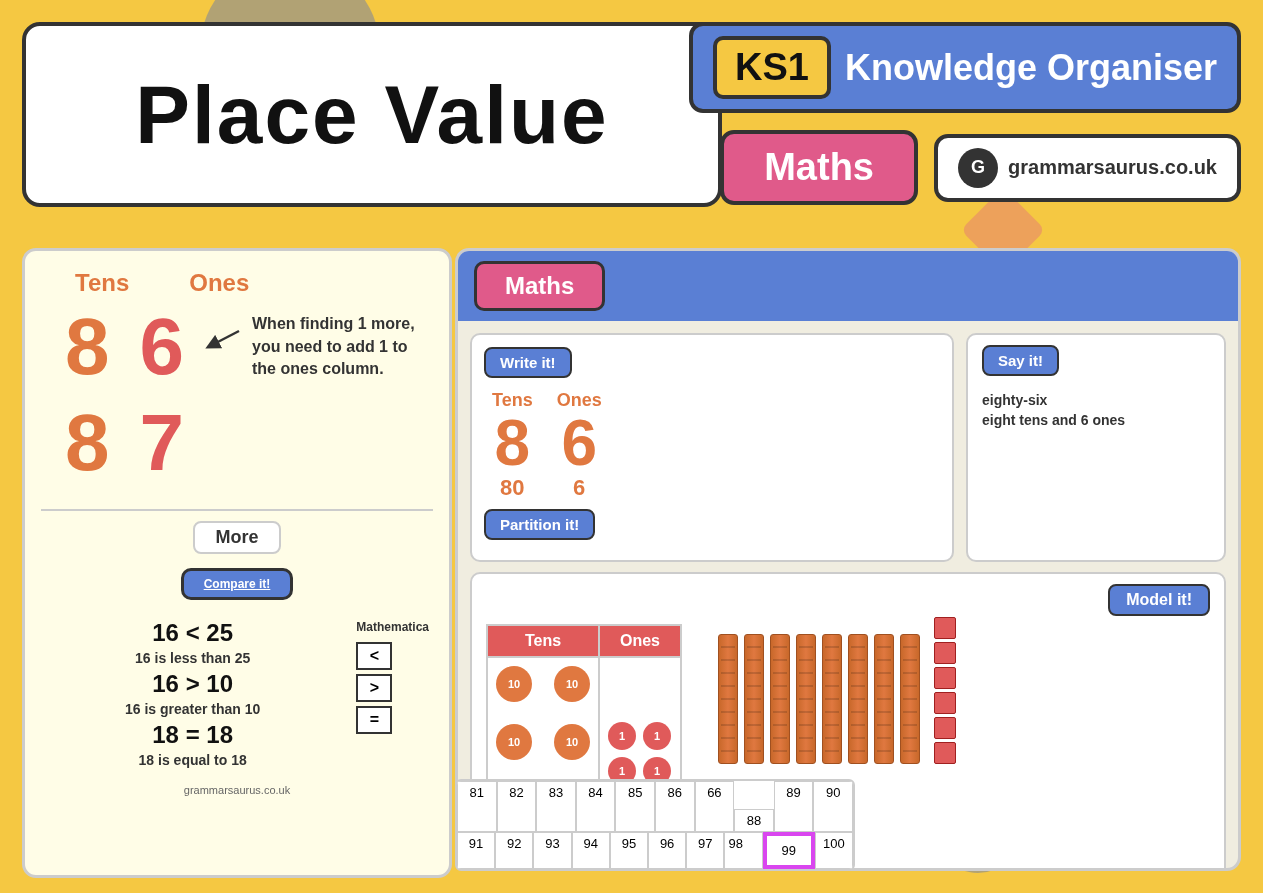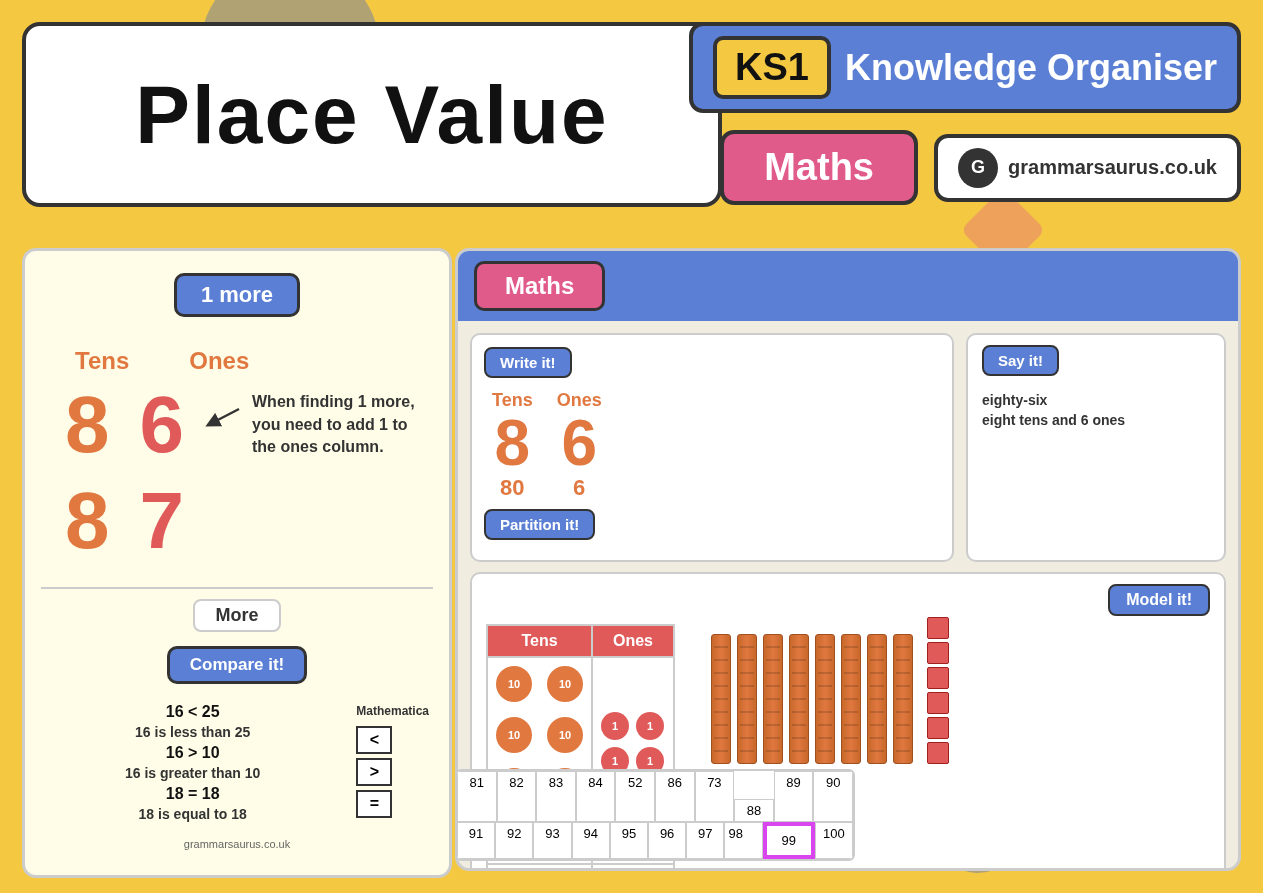--- a/index.html
+++ b/index.html
@@ -188,34 +188,35 @@
     
     .compare-section {
       padding: 8px 20px;
     }
     .compare-header {
       background: #5a7fd4;
       border: 3px solid #333;
       border-radius: 10px;
       padding: 6px 20px;
       color: white;
-      font-size: 17px;
+      font-size: 12px;
       font-weight: 700;
       display: inline-block;
       margin-bottom: 8px;
+      text-decoration: underline;
     }
     .compare-content {
       display: flex;
       gap: 16px;
     }
     .compare-left {
       flex: 1;
     }
     .compare-line {
-      font-size: 16px;
+      font-size: 24px;
       font-weight: 900;
       color: #111;
       font-family: 'Arial Black', sans-serif;
       margin: 3px 0;
       text-align: center;
     }
     .compare-desc {
       font-size: 14px;
       font-weight: 600;
       color: #333;
@@ -521,23 +522,20 @@
   <div class="maths-row">
     <div class="maths-badge">Maths</div>
     <div class="grammar-badge">
       <div class="grammar-icon">G</div>
       <span>grammarsaurus.co.uk</span>
     </div>
   </div>
 
   <div class="left-card">
 
-    <div style="display:flex;justify-content:center;margin-top:10px;">
-      <div class="card-header-blue">1 more</div>
-    </div>
 
     <div class="one-more-section">
       <div class="tens-ones-labels">
         <span class="tens-label">Tens</span>
         <span class="ones-label">Ones</span>
       </div>
 
       <div style="display:flex;align-items:center;gap:10px;margin-top:4px;">
         <div style="display:flex;gap:30px;margin-left:20px;">
           <span class="big-digit-orange">8</span>
@@ -648,21 +646,21 @@
           <div style="display:flex;gap:20px;align-items:flex-start;flex-wrap:wrap;">
 
             <table class="place-table">
               <tbody>
                   <tr>
                 <th>Tens</th>
                 <th>Ones</th>
               </tr>
               <tr>
                 <td>
-                  <div style="display:grid;grid-template-columns:repeat(2,40px);gap:11px;">
+                  <div style="display:grid;grid-template-columns:repeat(2,40px);gap:18px;">
                     <div class="circle-ten">10</div>
                     <div class="circle-ten">10</div>
                     <div class="circle-ten">10</div>
                     <div class="circle-ten">10</div>
                     <div class="circle-ten">10</div>
                     <div class="circle-ten">10</div>
                     <div class="circle-ten">10</div>
                     <div class="circle-ten">10</div>
                   </div>
                 </td>
@@ -708,29 +706,29 @@
               </div>
             </div>
 
           </div>
         </div>
       </div>
 
     </div>
   </div>
 
-  <div style="position:absolute;bottom:32px;left:455px;width:400px;background:white;border:2px solid #ccc;border-radius:6px;overflow:hidden;font-size:13px;">
+  <div style="position:absolute;bottom:22px;left:455px;width:400px;background:white;border:2px solid #ccc;border-radius:6px;overflow:hidden;font-size:13px;">
     <div style="display:flex;">
       <span style="flex:1;text-align:center;border:1px solid #ccc;padding:3px;">81</span>
       <span style="flex:1;text-align:center;border:1px solid #ccc;padding:3px;">82</span>
       <span style="flex:1;text-align:center;border:1px solid #ccc;padding:3px;">83</span>
       <span style="flex:1;text-align:center;border:1px solid #ccc;padding:3px;">84</span>
-      <span style="flex:1;text-align:center;border:1px solid #ccc;padding:3px;">52</span>
+      <span style="flex:1;text-align:center;border:1px solid #ccc;padding:3px;">85</span>
       <span style="flex:1;text-align:center;border:1px solid #ccc;padding:3px;">86</span>
-      <span style="flex:1;text-align:center;border:1px solid #ccc;padding:3px;">73</span>
+      <span style="flex:1;text-align:center;border:1px solid #ccc;padding:3px;">66</span>
       <span style="flex:1;text-align:center;border:1px solid #ccc;padding:3px;margin-top:28px;">88</span>
       <span style="flex:1;text-align:center;border:1px solid #ccc;padding:3px;">89</span>
       <span style="flex:1;text-align:center;border:1px solid #ccc;padding:3px;">90</span>
     </div>
     <div style="display:flex;">
       <span style="flex:1;text-align:center;border:1px solid #ccc;padding:3px;">91</span>
       <span style="flex:1;text-align:center;border:1px solid #ccc;padding:3px;">92</span>
       <span style="flex:1;text-align:center;border:1px solid #ccc;padding:3px;">93</span>
       <span style="flex:1;text-align:center;border:1px solid #ccc;padding:3px;">94</span>
       <span style="flex:1;text-align:center;border:1px solid #ccc;padding:3px;">95</span>

